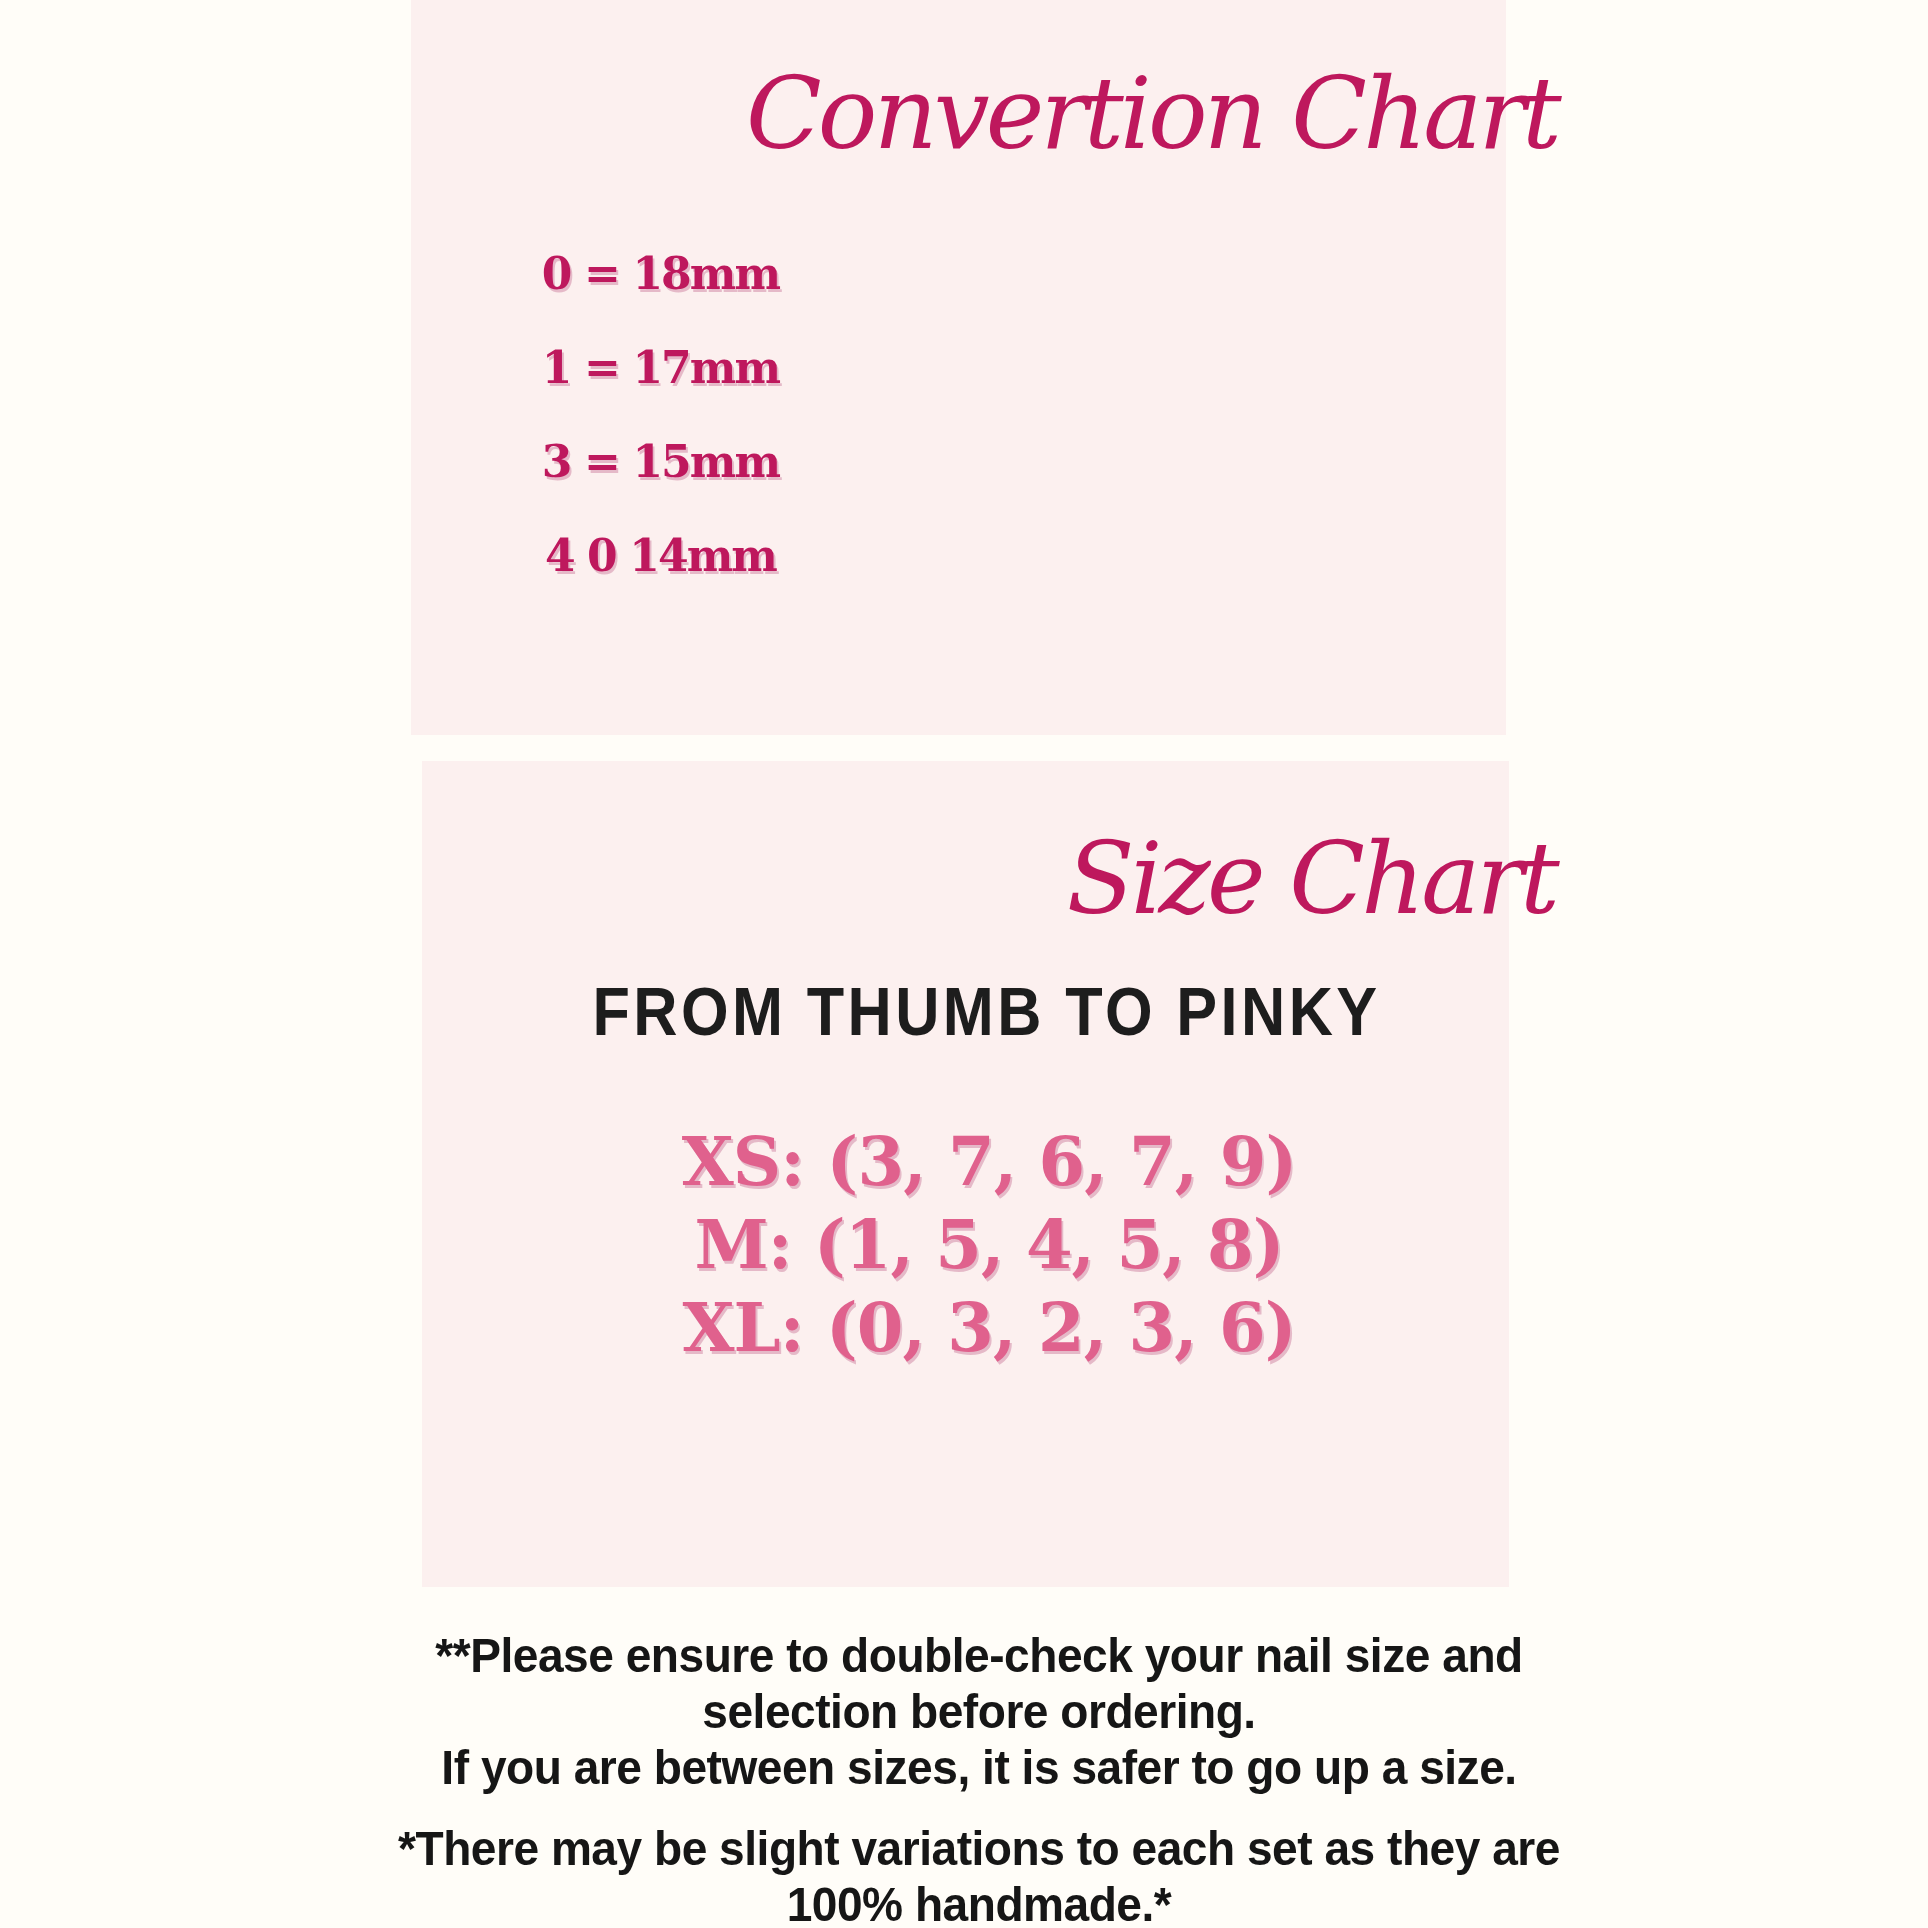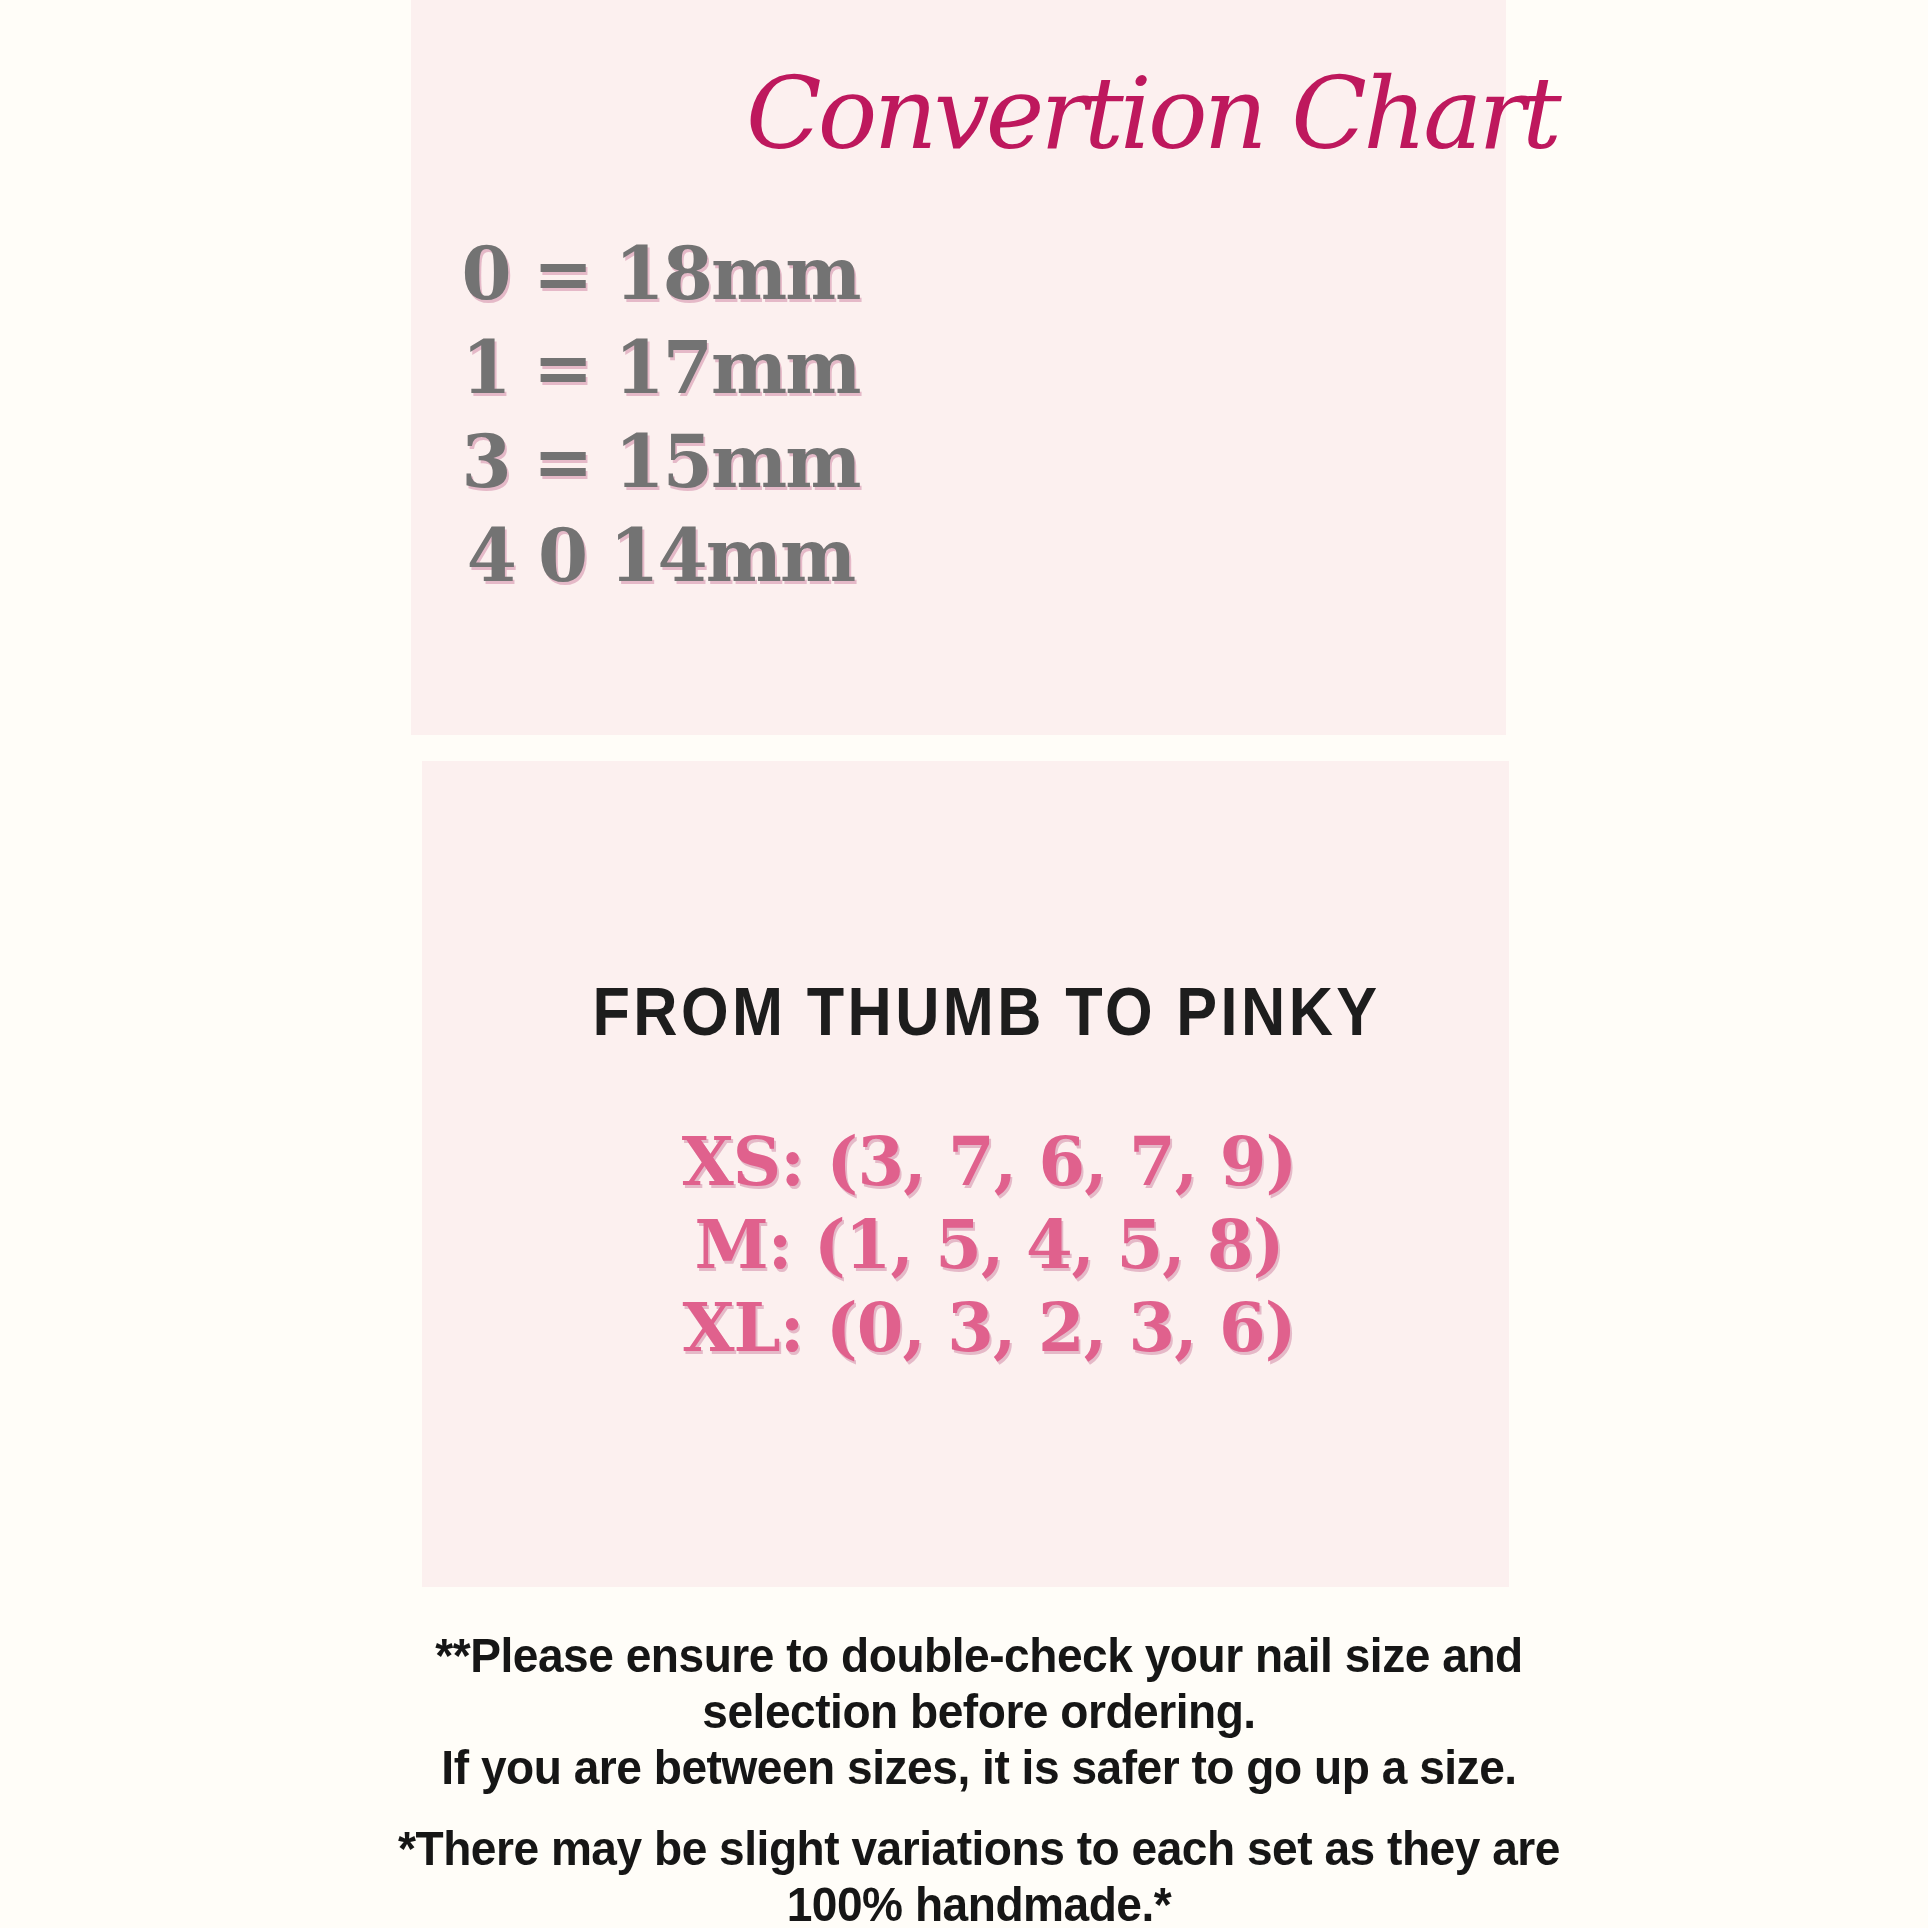--- a/index.html
+++ b/index.html
@@ -40,22 +40,22 @@
   }
   #size-title {
     top: 33px; height: 169px; line-height: 169px;
     transform: translateX(47px);
   }
   .conv-col {
     position: absolute;
     top: 227px;
     font-family: "DejaVu Serif", serif;
     font-weight: 700;
-    color: #737373;
-    font-size: 72px;
+    color: #be185d;
+    font-size: 44px;
     line-height: 94px;
     letter-spacing: -1.9px;
     text-align: center;
     text-shadow: 1.9px 2.8px 0 rgba(176, 61, 110, 0.30);
     white-space: nowrap;
   }
   #conv-col-left  { left: 0;     width: 499px; }
   #conv-col-right { left: 621px; width: 499px; }
   .caps-subtitle {
     position: absolute;
@@ -107,20 +107,21 @@
   <div class="conv-col" id="conv-col-left">
     <div>0 = 18mm</div>
     <div>1 = 17mm</div>
     <div>3 = 15mm</div>
     <div>4 0 14mm</div>
   </div>
 
 </div>
 
 <div class="panel" id="panel-size">
+  <div class="script-title" id="size-title">Size Chart</div>
 
   <div class="caps-subtitle">FROM THUMB TO PINKY</div>
 
   <div class="size-rows">
     <div>XS: (3, 7, 6, 7, 9)</div>
     <div>M: (1, 5, 4, 5, 8)</div>
     <div>XL: (0, 3, 2, 3, 6)</div>
   </div>
 </div>
 

